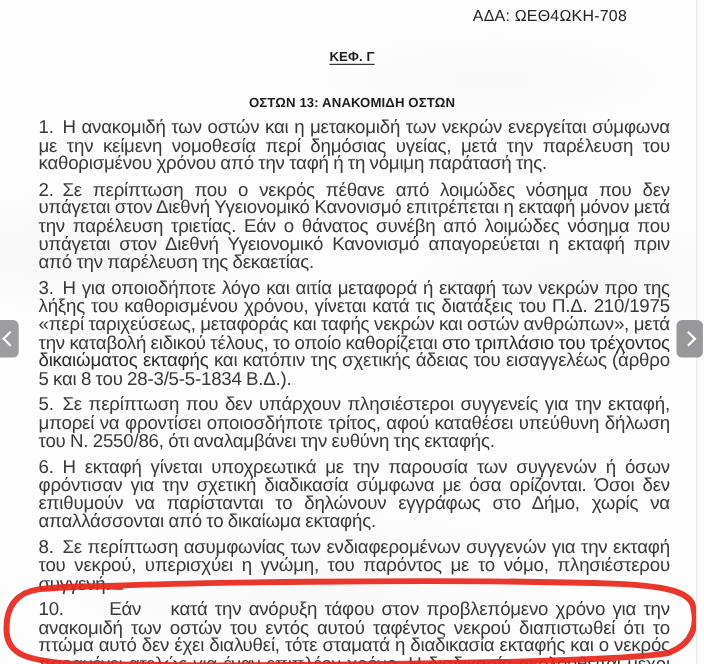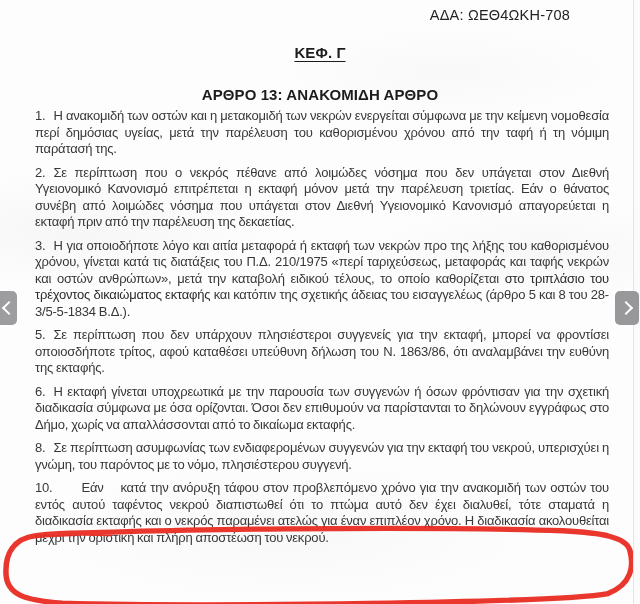--- a/index.html
+++ b/index.html
@@ -16,32 +16,32 @@
       radial-gradient(ellipse 280px 80px at 85% 42%, rgba(125,125,130,0.045), transparent 65%),
       radial-gradient(ellipse 380px 110px at 45% 88%, rgba(125,125,130,0.04), transparent 65%),
       radial-gradient(ellipse 260px 70px at 70% 12%, rgba(125,125,130,0.035), transparent 65%);
   }
   .ada{
     position:absolute;top:7px;left:0;right:70px;
     text-align:right;font-size:14.5px;color:#232326;letter-spacing:0.2px;
   }
   .heading{
     position:absolute;left:0;width:640px;text-align:center;
-    font-weight:bold;font-size:15px;color:#1c1c1e;letter-spacing:0.1px;
+    font-weight:bold;font-size:12px;color:#1c1c1e;letter-spacing:0.1px;
   }
   .h-chapter{top:44px;}
   .h-section{top:66px;}
   .h-article{top:86px;}
   .underlined{text-decoration:underline;text-underline-offset:3px;}
   .paras{
     position:absolute;left:35px;top:108px;width:574px;
   }
   .para{
     margin:0 0 7px 0;
-    font-size:13px;line-height:16.5px;color:#38383b;
+    font-size:17px;line-height:16.5px;color:#38383b;
     letter-spacing:-0.2px;word-spacing:-0.5px;
     text-align:justify;
   }
   .para:last-child{margin-bottom:0;}
   .pnum{margin-right:8px;}
   .seg.bold{font-weight:normal;color:#2b2b2e;}
   .annotation{
     position:absolute;left:0;top:514px;width:640px;height:88px;
     pointer-events:none;
   }
@@ -67,27 +67,27 @@
   .chev-right{transform:rotate(225deg);margin-right:2px;}
 </style>
 </head>
 <body>
 
 <div class="page">
 
   <div class="ada">ΑΔΑ: ΩΕΘ4ΩΚΗ-708</div>
 
   <div class="heading h-chapter underlined">ΚΕΦ. Γ</div>
-  <div class="heading h-article">ΑΡΘΡΟ 13: ΑΝΑΚΟΜΙΔΗ ΑΡΘΡΟ</div>
+  <div class="heading h-article">ΟΣΤΩΝ 13: ΑΝΑΚΟΜΙΔΗ ΟΣΤΩΝ</div>
 
   <div class="paras">
       <p class="para"><span class="pnum">1.</span><span class="seg">Η ανακομιδή των οστών και η μετακομιδή των νεκρών ενεργείται σύμφωνα με την κείμενη νομοθεσία περί δημόσιας υγείας, μετά την παρέλευση του καθορισμένου χρόνου από την ταφή ή τη νόμιμη παράτασή της.</span></p>
       <p class="para"><span class="pnum">2.</span><span class="seg">Σε περίπτωση που ο νεκρός πέθανε από λοιμώδες νόσημα που δεν υπάγεται στον Διεθνή Υγειονομικό Κανονισμό επιτρέπεται η εκταφή μόνον μετά την παρέλευση τριετίας. Εάν ο θάνατος συνέβη από λοιμώδες νόσημα που υπάγεται στον Διεθνή Υγειονομικό Κανονισμό απαγορεύεται η εκταφή πριν από την παρέλευση της δεκαετίας.</span></p>
       <p class="para"><span class="pnum">3.</span><span class="seg">Η για οποιοδήποτε λόγο και αιτία μεταφορά ή εκταφή των νεκρών προ της λήξης του καθορισμένου χρόνου, γίνεται κατά τις διατάξεις του Π.Δ. 210/1975 «περί ταριχεύσεως, μεταφοράς και ταφής νεκρών και οστών ανθρώπων», μετά την καταβολή ειδικού τέλους, το οποίο καθορίζεται </span><span class="seg bold">στο τριπλάσιο του τρέχοντος δικαιώματος εκταφής</span><span class="seg"> και κατόπιν της σχετικής άδειας του εισαγγελέως (άρθρο 5 και 8 του 28-3/5-5-1834 Β.Δ.).</span></p>
-      <p class="para"><span class="pnum">5.</span><span class="seg">Σε περίπτωση που δεν υπάρχουν πλησιέστεροι συγγενείς για την εκταφή, μπορεί να φροντίσει οποιοσδήποτε τρίτος, αφού καταθέσει υπεύθυνη δήλωση του Ν. 1863/86, ότι αναλαμβάνει την ευθύνη της εκταφής.</span></p>
+      <p class="para"><span class="pnum">5.</span><span class="seg">Σε περίπτωση που δεν υπάρχουν πλησιέστεροι συγγενείς για την εκταφή, μπορεί να φροντίσει οποιοσδήποτε τρίτος, αφού καταθέσει υπεύθυνη δήλωση του Ν. 2550/86, ότι αναλαμβάνει την ευθύνη της εκταφής.</span></p>
       <p class="para"><span class="pnum">6.</span><span class="seg">Η εκταφή γίνεται υποχρεωτικά με την παρουσία των συγγενών ή όσων φρόντισαν για την σχετική διαδικασία σύμφωνα με όσα ορίζονται. Όσοι δεν επιθυμούν να παρίστανται το δηλώνουν εγγράφως στο Δήμο, χωρίς να απαλλάσσονται από το δικαίωμα εκταφής.</span></p>
       <p class="para"><span class="pnum">8.</span><span class="seg">Σε περίπτωση ασυμφωνίας των ενδιαφερομένων συγγενών για την εκταφή του νεκρού, υπερισχύει η γνώμη, του παρόντος με το νόμο, πλησιέστερου συγγενή.</span></p>
       <p class="para"><span class="pnum">10.</span><span class="seg">&nbsp;&nbsp;&nbsp;&nbsp;&nbsp;Εάν&nbsp;&nbsp;&nbsp; κατά την ανόρυξη τάφου στον προβλεπόμενο χρόνο για την ανακομιδή των οστών του εντός αυτού ταφέντος νεκρού διαπιστωθεί ότι το πτώμα αυτό δεν έχει διαλυθεί, τότε σταματά η διαδικασία εκταφής και ο νεκρός παραμένει ατελώς για έναν επιπλέον χρόνο. Η διαδικασία ακολουθείται μέχρι την οριστική και πλήρη αποστέωση του νεκρού.</span></p>
     </div>
 
   <div class="annotation" style="top: 524px; height: 85px;">
     <svg viewBox="0 0 640 88" preserveAspectRatio="none">
       <path d="M 36 12
                C 140 5, 420 2, 563 7
                C 600 9, 627 13, 630 28

